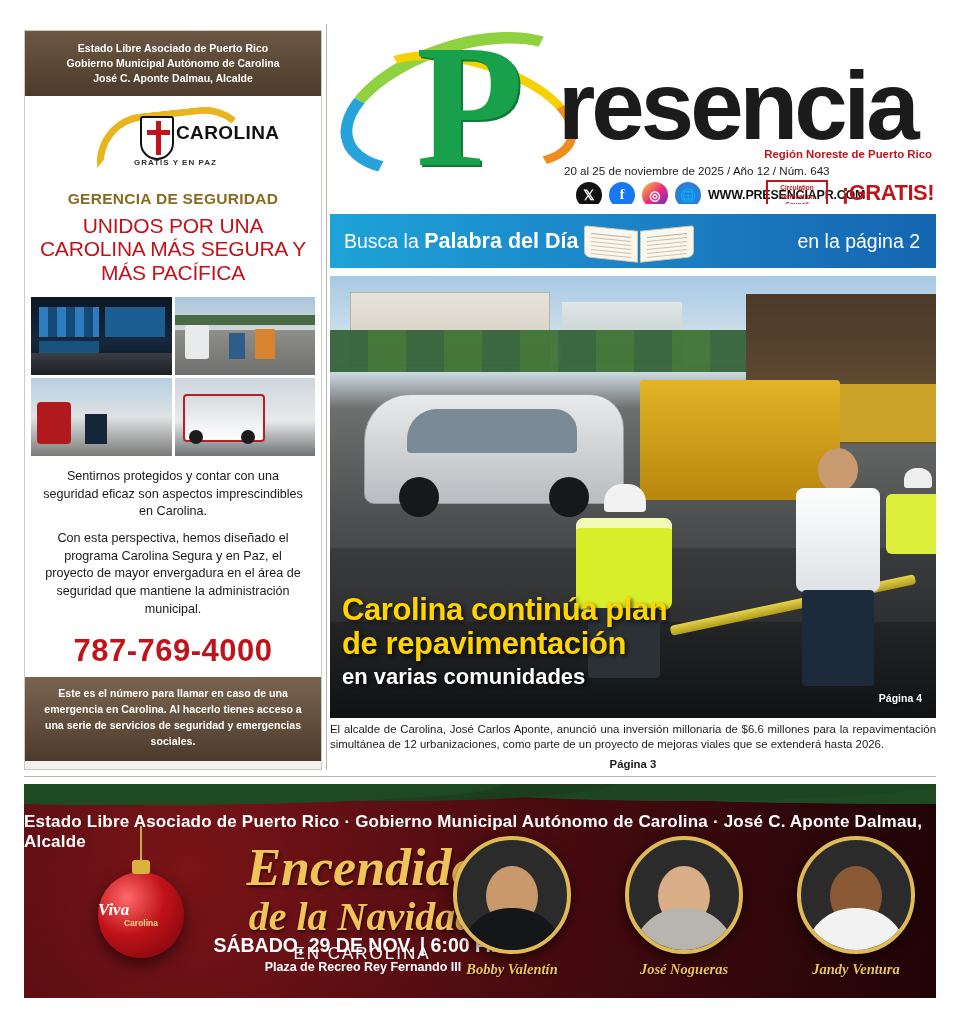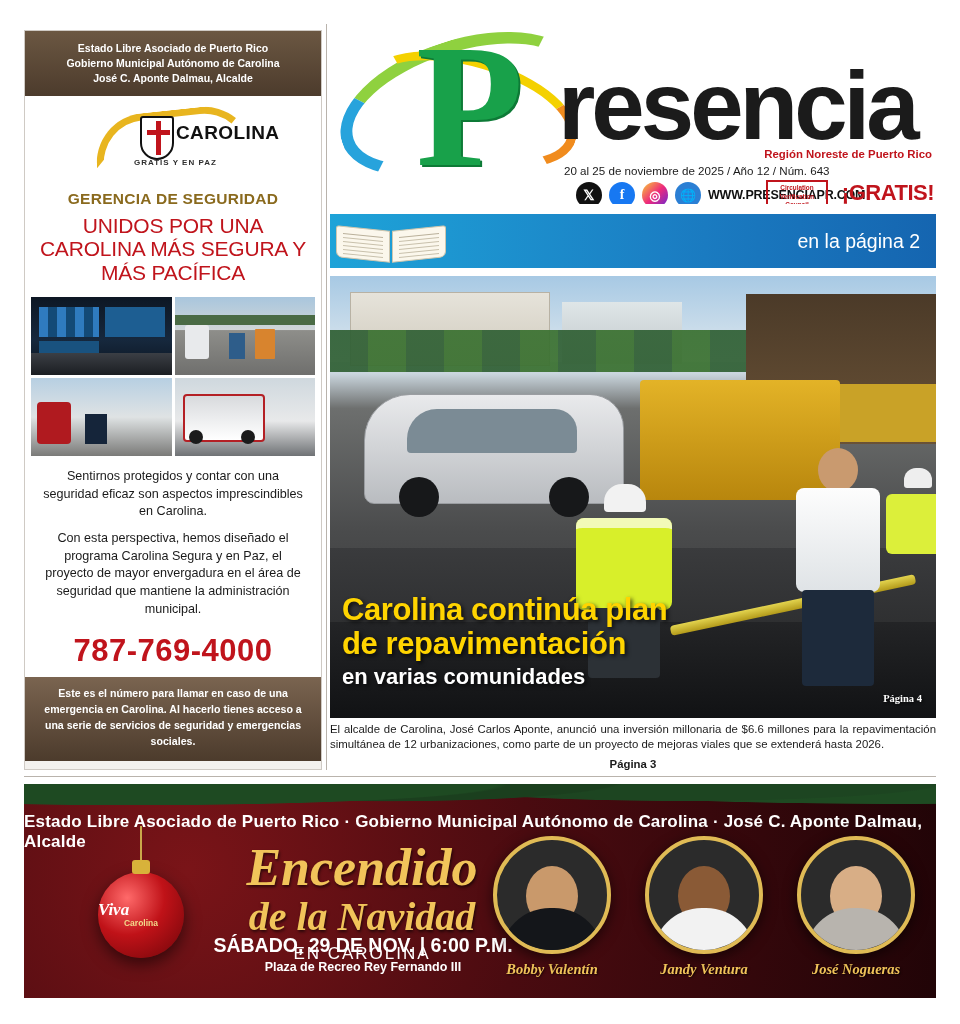--- a/index.html
+++ b/index.html
@@ -353,21 +353,21 @@
   }
   .headline-block .hl2 {
     color: #ffffff; font-size: 22px; font-weight: bold; margin-top: 4px;
   }
   .teaser {
     position: absolute; right: 14px; bottom: 14px; width: 200px;
     text-align: right; color: #ffffff;
     text-shadow: 1px 1px 3px rgba(0,0,0,.8);
   }
   .teaser .tt { font-size: 20px; font-weight: bold; line-height: 1.18; }
-  .teaser .tp { font-size: 10.5px; font-weight: bold; margin-top: 11px; font-family: Liberation Serif, serif; }
+  .teaser .tp { font-size: 10.5px; font-weight: bold; margin-top: 11px; }
 
   .caption {
     position: absolute;
     left: 330px; top: 722px; width: 606px;
     font-size: 11.4px; line-height: 1.35; color: #1a1a1a;
     text-align: justify;
   }
   .caption .pg {
     display: block; text-align: center; font-weight: bold; font-size: 11.4px;
     margin-top: 4px;
@@ -442,21 +442,21 @@
   }
   .enc-date {
     position: absolute; left: 164px; top: 150px; width: 350px; text-align: center;
     font-size: 19.5px; font-weight: bold; color: #ffffff;
   }
   .enc-place {
     position: absolute; left: 164px; top: 176px; width: 350px; text-align: center;
     font-size: 12.5px; font-weight: bold; color: #ffffff;
   }
 
-  .artists { position: absolute; right: 14px; top: 52px; display: flex; gap: 20px; }
+  .artists { position: absolute; right: 14px; top: 52px; display: flex; gap: 40px; }
   .artist { width: 132px; text-align: center; position: relative; }
   .artist .frame {
     width: 118px; height: 118px; margin: 0 auto;
     border-radius: 50%;
     border: 4px solid #e0bb55;
     overflow: hidden;
     background: #2b2b2b;
     position: relative;
     box-shadow: 0 4px 14px rgba(0,0,0,.6);
   }
@@ -543,20 +543,23 @@
       <span class="sicon ig">◎</span>
       <span class="sicon web">🌐</span>
       <span class="web-url">WWW.PRESENCIAPR.COM</span>
     </div>
 
     <div class="cvc">Circulation Verification Council</div>
     <div class="gratis">¡GRATIS!</div>
   </div>
 
   <div class="palabra">
+    <div class="left-t">
+      <span>Busca la </span><b>Palabra del Día</b>
+    </div>
     <div class="book">
       <div class="pg l"></div>
       <div class="pg r"></div>
     </div>
     <div class="right-t">en la página 2</div>
   </div>
 
   <div class="main-photo">
     <div class="mp-sky"></div>
     <div class="mp-bldg"></div>
@@ -621,30 +624,30 @@
     <div class="enc-place">Plaza de Recreo Rey Fernando III</div>
 
     <div class="artists">
       <div class="artist a1">
         <div class="frame">
             <div class="face"></div>
             <div class="body"></div>
           </div>
         <div class="name">Bobby Valentín</div>
       </div>
+      <div class="artist a3">
+        <div class="frame">
+            <div class="face"></div>
+            <div class="body"></div>
+          </div>
+        <div class="name">José Nogueras</div>
+      </div>
       <div class="artist a2">
         <div class="frame">
             <div class="face"></div>
             <div class="body"></div>
           </div>
         <div class="name">Jandy Ventura</div>
       </div>
-      <div class="artist a3">
-        <div class="frame">
-            <div class="face"></div>
-            <div class="body"></div>
-          </div>
-        <div class="name">José Nogueras</div>
-      </div>
     </div>
   </div>
 
 </div>
 
 </body></html>

